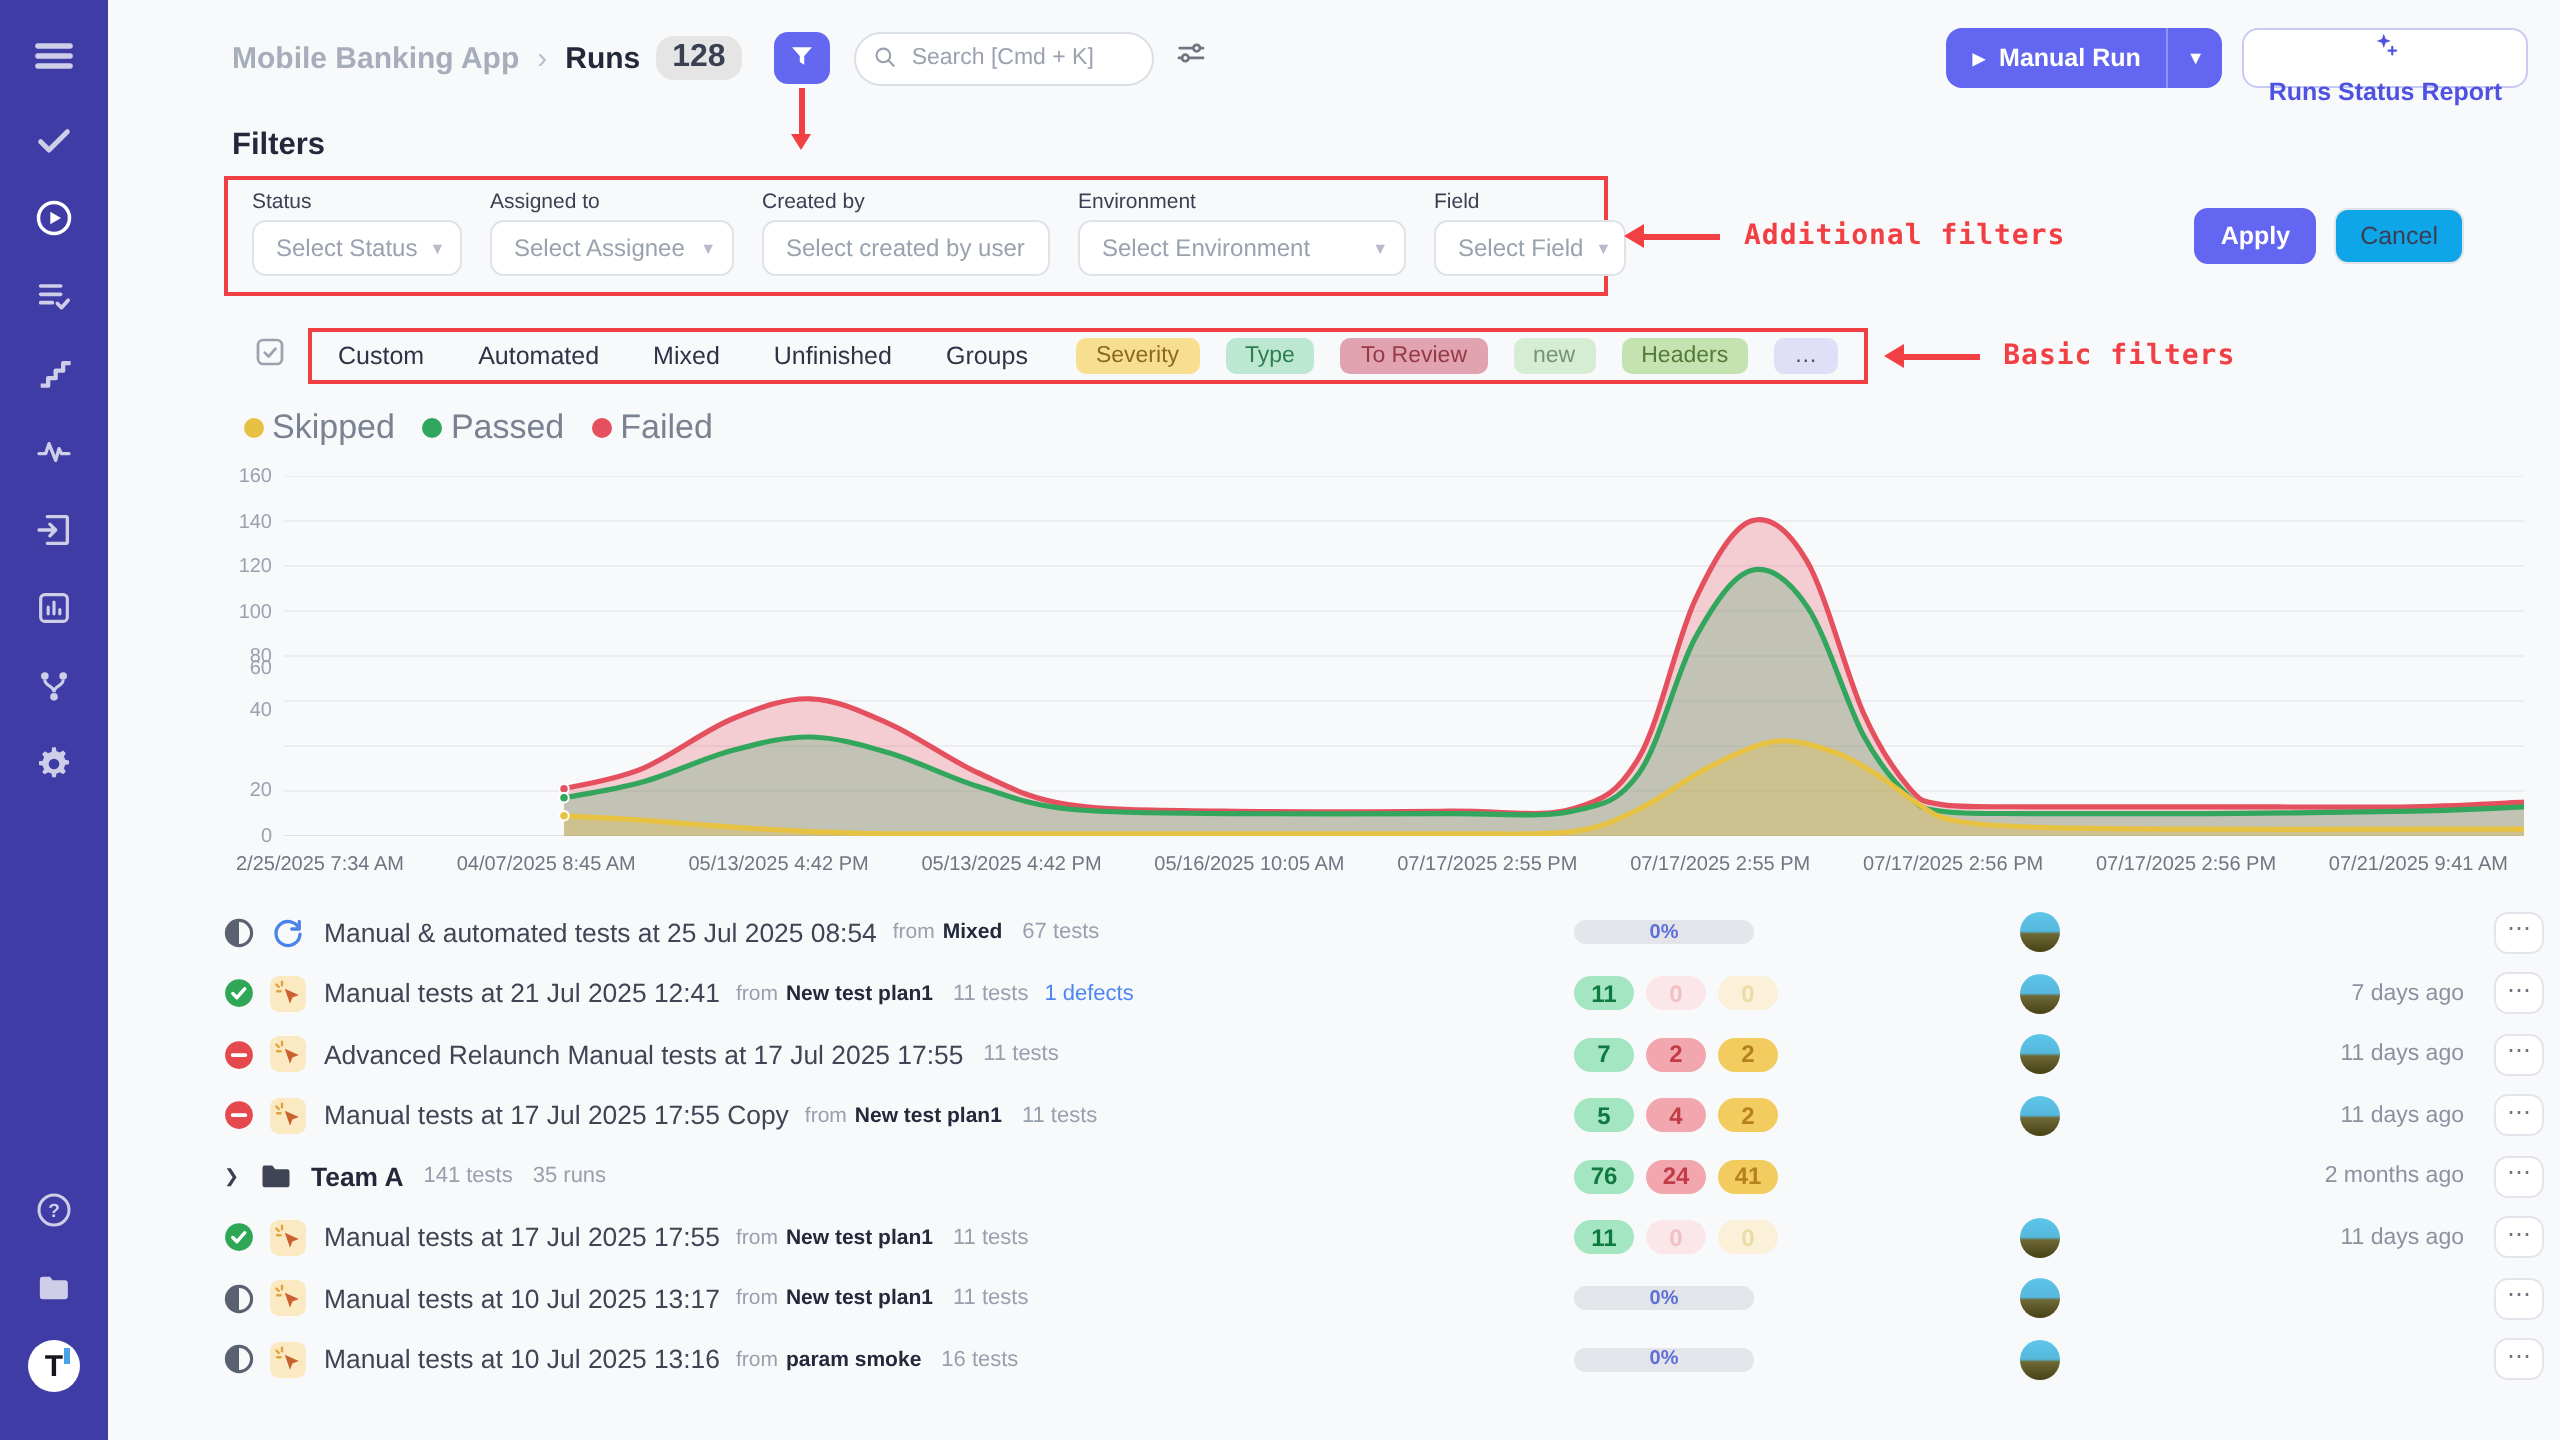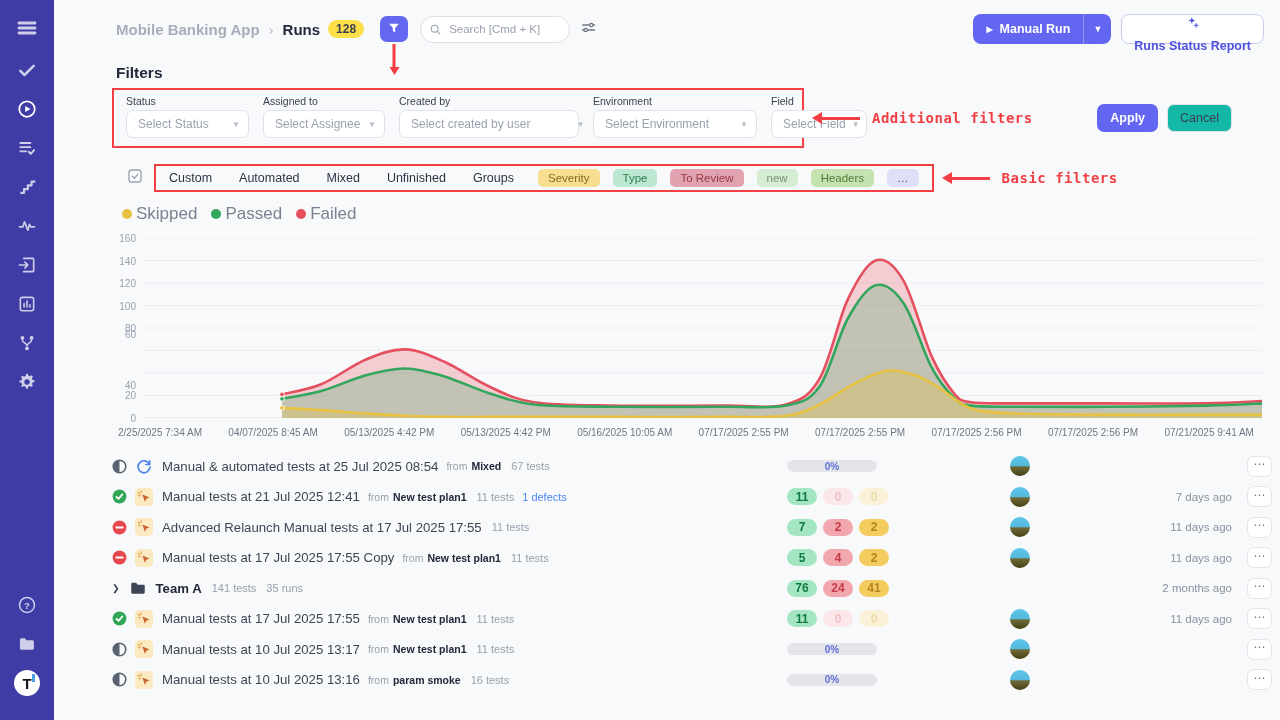--- a/index.html
+++ b/index.html
@@ -23,21 +23,21 @@
                  font-size:15px; display:flex; align-items:center; justify-content:center; position:relative; }
   .logo-circle i { position:absolute; right:5px; top:4px; width:3px; height:8px; background:#4AA3E8; font-style:normal; }
   
   .main { margin-left:54px; width:1226px; height:720px; position:relative;padding-left:46px; }
   
   .header { height:58px; display:flex; align-items:center; padding:0 16px; }
   .crumbs { display:flex; align-items:center; font-size:15px; white-space:nowrap; }
   .crumb-project { color:#A7ADBA; font-weight:bold; }
   .crumb-sep { color:#B9BEC9; margin:0 9px; font-size:15px; }
   .crumb-page { color:#23283A; font-weight:bold; }
-  .count-badge { margin-left:8px; background:#fde047; color:#3A3F51; border-radius:9px; font-size:12px;
+  .count-badge { margin-left:8px; background:#e5e5e5; color:#3A3F51; border-radius:9px; font-size:16px;
                  font-weight:bold; padding:2px 8px; }
   .filter-btn { position:relative; width:28px; height:26px; border:none; border-radius:7px; background:#6467EF;
                 margin-left:16px; display:flex; align-items:center; justify-content:center; cursor:pointer; overflow:visible; }
   .filter-btn svg { width:14px; height:14px; }
   .arrow-down { position:absolute; top:28px; left:50%; transform:translateX(-50%); width:3px; height:28px;
                 background:#F23F44; z-index:6; }
   .arrow-down:after { content:""; position:absolute; bottom:-8px; left:50%; transform:translateX(-50%);
                       border:5.5px solid transparent; border-top:8px solid #F23F44; }
   .searchbox { position:relative; margin-left:12px; }
   .searchbox input { width:150px; height:27px; border:1px solid #DADEE5; border-radius:14px; background:#fff;
@@ -70,21 +70,21 @@
              font-size:12px; cursor:pointer; white-space:nowrap; }
   .fselect .chev { color:#B6BCC8; font-size:8px; margin-left:6px; }
   .annot { display:flex; align-items:center; color:#F23F44; font-family:"DejaVu Sans Mono", monospace;
            font-weight:bold; font-size:14px; margin-left:12px; white-space:nowrap; letter-spacing:0.5px; }
   .arrow-left { width:44px; height:3px; background:#F23F44; position:relative; margin-right:12px; flex:none; }
   .arrow-left:after { content:""; position:absolute; left:-10px; top:-5px; border:6.5px solid transparent;
                       border-right:10px solid #F23F44; }
   .fbtns { margin-left:auto; margin-right:32px; display:flex; gap:9px; }
   .apply { background:#6366F1; color:#fff; border:none; border-radius:7px; padding:7px 13px; font-size:12.5px;
            font-weight:bold; cursor:pointer; font-family:inherit; }
-  .cancel { background:#14b8a6; color:#3A3F51; border:1px solid #E0E3E9; border-radius:7px; padding:6px 12px;
+  .cancel { background:#0ea5e9; color:#3A3F51; border:1px solid #E0E3E9; border-radius:7px; padding:6px 12px;
             font-size:12.5px; cursor:pointer; font-family:inherit; }
   
   .quick-row { display:flex; align-items:center; margin:16px 16px 0 12px; }
   .compose { margin:0 10px 0 14px; cursor:pointer; }
   .compose svg { width:18px; height:18px; }
   .redbox2 { border:2px solid #F23F44; display:flex; align-items:center; height:28px; padding:0 13px; }
   .qtabs { display:flex; gap:27px; align-items:center; }
   .qtab { font-size:12.5px; color:#2E3345; cursor:pointer; }
   .qtags { display:flex; gap:13px; align-items:center; margin-left:24px; }
   .qtag { font-size:11.5px; padding:3px 10px; border-radius:5px; cursor:pointer; white-space:nowrap; }
@@ -287,35 +287,35 @@
       </button>
     </div>
   </div>
 
   <div class="filters-sec">
     <div class="filters-title">Filters</div>
     <div class="filters-row">
       <div class="redbox1" id="filter-fields">
           <div class="ffield">
             <div class="flabel">Status</div>
-            <div class="fselect" style="width: 123px;">
+            <div class="fselect" style="width: 105px;">
               <span class="ph">Select Status</span>
               <span class="chev">▼</span>
             </div>
           </div>
           <div class="ffield">
             <div class="flabel">Assigned to</div>
             <div class="fselect" style="width: 122px;">
               <span class="ph">Select Assignee</span>
               <span class="chev">▼</span>
             </div>
           </div>
           <div class="ffield">
             <div class="flabel">Created by</div>
-            <div class="fselect" style="width: 180px; gap: 40px;">
+            <div class="fselect" style="width: 144px; gap: 40px;">
               <span class="ph">Select created by user</span>
               <span class="chev">▼</span>
             </div>
           </div>
           <div class="ffield">
             <div class="flabel">Environment</div>
             <div class="fselect" style="width: 164px; align-items: center;">
               <span class="ph">Select Environment</span>
               <span class="chev">▼</span>
             </div>
@@ -398,21 +398,21 @@
         <circle cx="141.25" cy="156.375" r="2.4" fill="#E4505E" stroke="#fff" stroke-width="1"></circle>
         <path d="M141.3,160.9C147.8,159.6 166.7,156.9 180.8,153.0C194.9,149.1 211.9,141.0 226.0,137.3C240.1,133.5 252.4,130.3 265.6,130.5C278.7,130.7 291.0,134.3 305.1,138.4C319.2,142.5 335.2,150.6 350.3,155.3C365.4,159.9 374.8,164.3 395.5,166.5C416.2,168.8 442.6,168.4 474.6,168.8C506.6,169.1 558.4,168.9 587.6,168.8C616.8,168.6 633.7,171.0 649.8,167.6C665.8,164.3 673.3,162.9 683.6,148.5C694.0,134.1 702.5,97.9 711.9,81.0C721.3,64.1 730.7,49.9 740.1,47.3C749.6,44.6 759.0,51.6 768.4,65.3C777.8,78.9 788.2,113.6 796.6,129.4C805.1,145.1 812.7,153.4 819.3,159.8C825.8,166.1 825.8,166.1 836.2,167.6C846.6,169.1 858.8,168.6 881.4,168.8C904.0,168.9 939.8,168.9 971.8,168.8C1003.8,168.6 1047.1,168.2 1073.5,167.6C1099.9,167.1 1120.6,165.8 1130.0,165.4L1130,180L141.25,180Z" fill="#31A65C" fill-opacity="0.25" stroke="none"></path>
         <path d="M141.3,160.9C147.8,159.6 166.7,156.9 180.8,153.0C194.9,149.1 211.9,141.0 226.0,137.3C240.1,133.5 252.4,130.3 265.6,130.5C278.7,130.7 291.0,134.3 305.1,138.4C319.2,142.5 335.2,150.6 350.3,155.3C365.4,159.9 374.8,164.3 395.5,166.5C416.2,168.8 442.6,168.4 474.6,168.8C506.6,169.1 558.4,168.9 587.6,168.8C616.8,168.6 633.7,171.0 649.8,167.6C665.8,164.3 673.3,162.9 683.6,148.5C694.0,134.1 702.5,97.9 711.9,81.0C721.3,64.1 730.7,49.9 740.1,47.3C749.6,44.6 759.0,51.6 768.4,65.3C777.8,78.9 788.2,113.6 796.6,129.4C805.1,145.1 812.7,153.4 819.3,159.8C825.8,166.1 825.8,166.1 836.2,167.6C846.6,169.1 858.8,168.6 881.4,168.8C904.0,168.9 939.8,168.9 971.8,168.8C1003.8,168.6 1047.1,168.2 1073.5,167.6C1099.9,167.1 1120.6,165.8 1130.0,165.4" fill="none" stroke="#31A65C" stroke-width="2.6" stroke-linejoin="round"></path>
         <circle cx="141.25" cy="160.875" r="2.4" fill="#31A65C" stroke="#fff" stroke-width="1"></circle>
         <path d="M141.3,169.9C147.8,170.3 166.7,171.2 180.8,172.1C194.9,173.1 211.9,174.6 226.0,175.5C240.1,176.4 252.4,177.2 265.6,177.8C278.7,178.3 291.0,178.7 305.1,178.9C319.2,179.1 335.2,178.9 350.3,178.9C365.4,178.9 374.8,178.9 395.5,178.9C416.2,178.9 442.6,178.9 474.6,178.9C506.6,178.9 558.4,179.1 587.6,178.9C616.8,178.7 633.7,179.8 649.8,177.8C665.8,175.7 672.4,171.8 683.6,166.5C694.9,161.3 706.3,151.9 717.5,146.3C728.8,140.6 741.1,134.3 751.5,132.8C761.8,131.3 771.2,134.6 779.7,137.3C788.2,139.9 794.8,144.0 802.3,148.5C809.8,153.0 818.3,160.3 824.9,164.3C831.5,168.2 832.4,170.3 841.9,172.1C851.3,174.0 859.7,174.8 881.4,175.5C903.1,176.3 939.8,176.4 971.8,176.6C1003.8,176.8 1047.1,176.6 1073.5,176.6C1099.9,176.6 1120.6,176.6 1130.0,176.6L1130,180L141.25,180Z" fill="#E7C242" fill-opacity="0.32" stroke="none"></path>
         <path d="M141.3,169.9C147.8,170.3 166.7,171.2 180.8,172.1C194.9,173.1 211.9,174.6 226.0,175.5C240.1,176.4 252.4,177.2 265.6,177.8C278.7,178.3 291.0,178.7 305.1,178.9C319.2,179.1 335.2,178.9 350.3,178.9C365.4,178.9 374.8,178.9 395.5,178.9C416.2,178.9 442.6,178.9 474.6,178.9C506.6,178.9 558.4,179.1 587.6,178.9C616.8,178.7 633.7,179.8 649.8,177.8C665.8,175.7 672.4,171.8 683.6,166.5C694.9,161.3 706.3,151.9 717.5,146.3C728.8,140.6 741.1,134.3 751.5,132.8C761.8,131.3 771.2,134.6 779.7,137.3C788.2,139.9 794.8,144.0 802.3,148.5C809.8,153.0 818.3,160.3 824.9,164.3C831.5,168.2 832.4,170.3 841.9,172.1C851.3,174.0 859.7,174.8 881.4,175.5C903.1,176.3 939.8,176.4 971.8,176.6C1003.8,176.8 1047.1,176.6 1073.5,176.6C1099.9,176.6 1120.6,176.6 1130.0,176.6" fill="none" stroke="#E7C242" stroke-width="2.6" stroke-linejoin="round"></path>
         <circle cx="141.25" cy="169.875" r="2.4" fill="#E7C242" stroke="#fff" stroke-width="1"></circle>
       </svg>
   <div class="ylab" style="top: 181px;">0</div>
       <div class="ylab" style="top: 158px;">20</div>
-      <div class="ylab" style="top: 148px;">40</div>
+      <div class="ylab" style="top: 118px;">40</div>
       <div class="ylab" style="top: 97px;">60</div>
       <div class="ylab" style="top: 91px;">80</div>
       <div class="ylab" style="top: 68.5px;">100</div>
       <div class="ylab" style="top: 46px;">120</div>
       <div class="ylab" style="top: 23.5px;">140</div>
       <div class="ylab" style="top: 1px;">160</div>
     </div>
   <div class="xlabels" id="xlabels">
       <span>2/25/2025 7:34 AM</span>
       <span>04/07/2025 8:45 AM</span>

